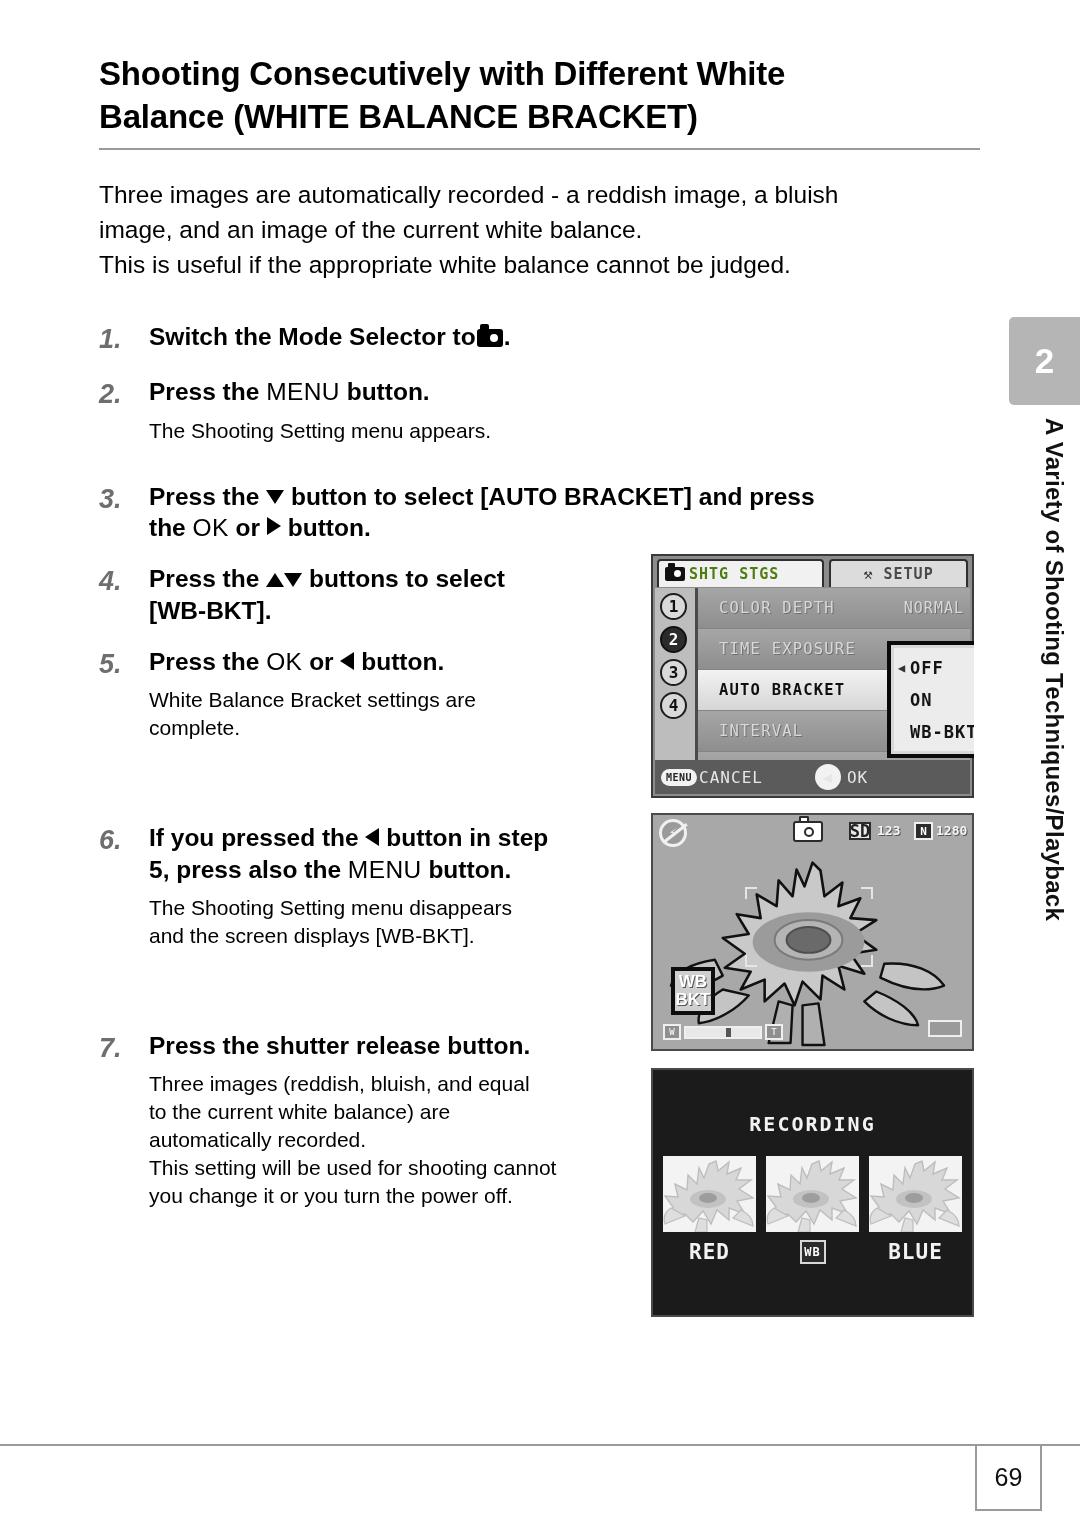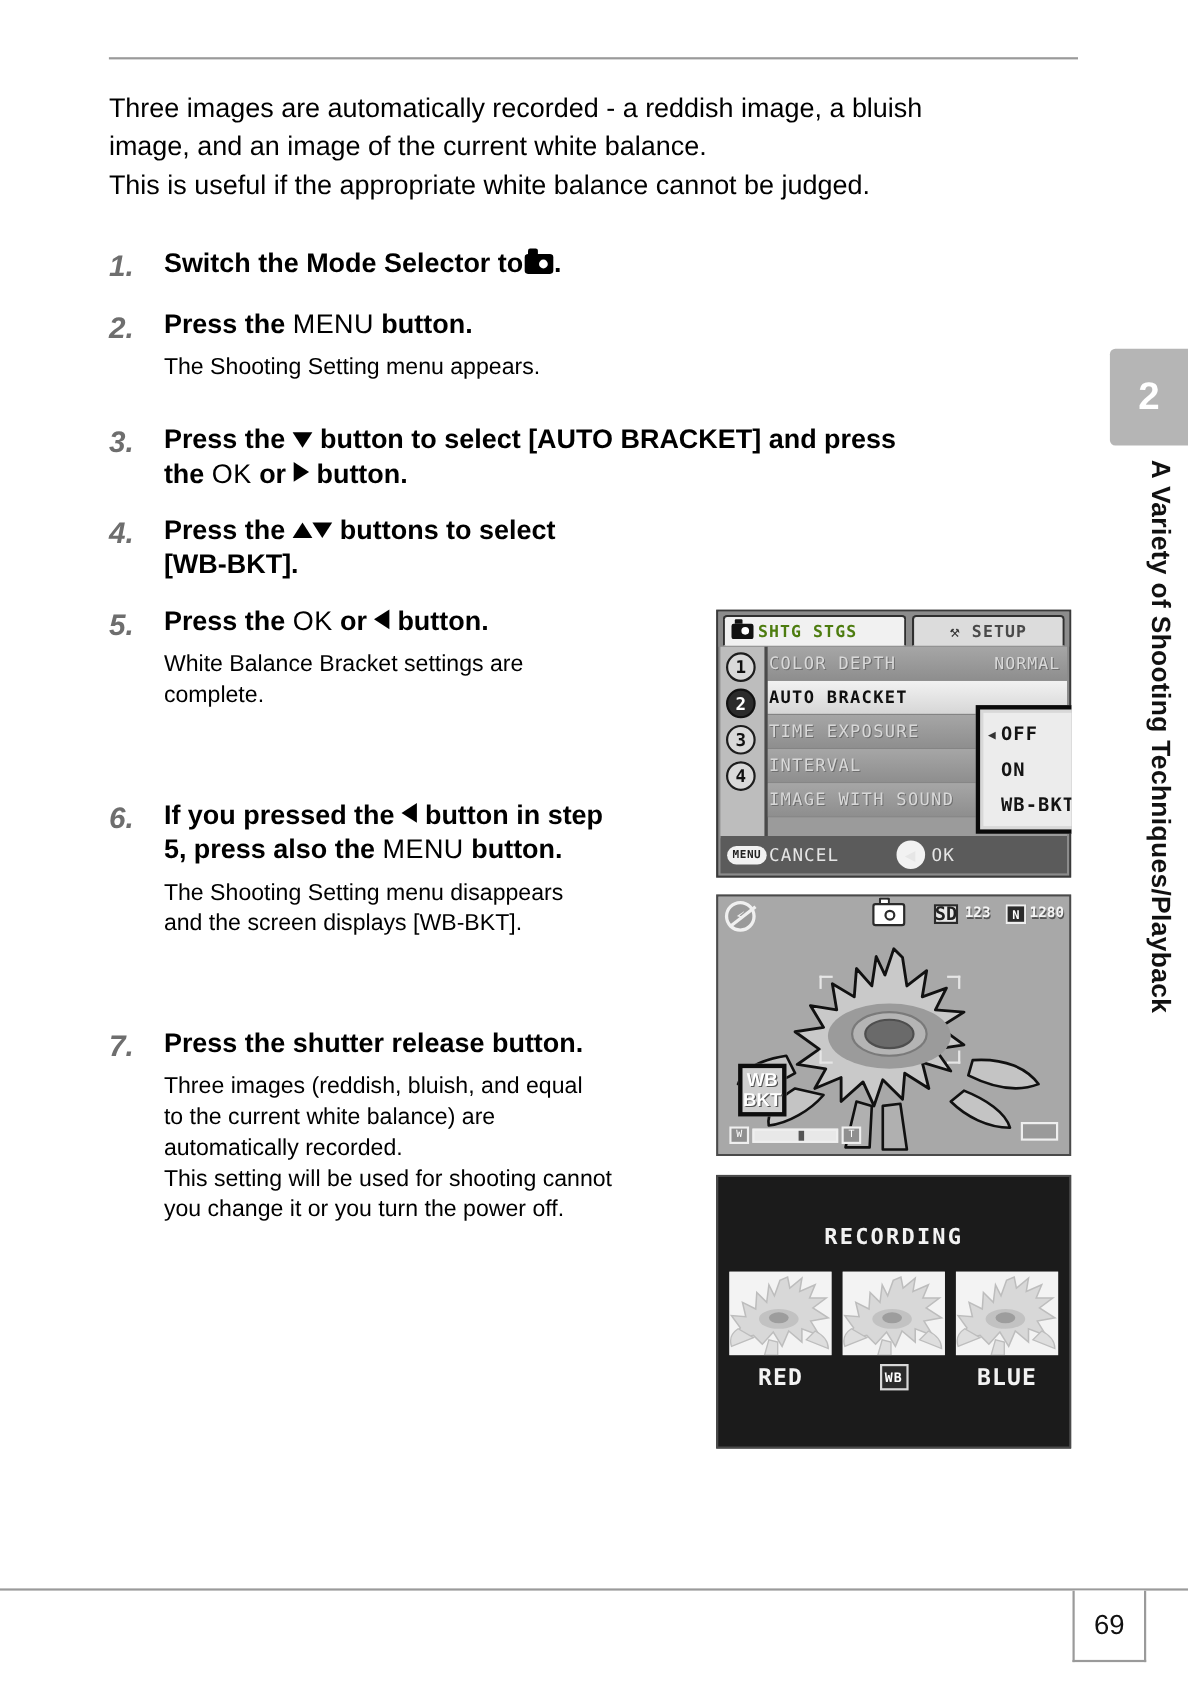--- a/index.html
+++ b/index.html
@@ -246,24 +246,24 @@
     background: #2b2b2b;
     color: #fff;
     border-color: #111;
   }
   .menu-rows {
     flex: 1 1 auto;
     position: relative;
     border-left: 3px solid #4a4a4a;
   }
   .menu-row {
-    height: 31px;
-    display: flex;
-    align-items: center;
-    padding: 0 6px 0 1px;
+    height: 41px;
+    display: flex;
+    align-items: center;
+    padding: 0 6px 0 21px;
     font-size: 15.5px;
     letter-spacing: 1.2px;
     color: #d8d8d8;
     text-shadow: 1px 1px 0 #6f6f6f;
     background: linear-gradient(#a6a6a6, #8e8e8e);
     border-bottom: 1px solid #848484;
     box-sizing: border-box;
     justify-content: space-between;
   }
   .menu-row.active {
@@ -614,20 +614,24 @@
     color: #111;
   }
 </style>
 </head>
 <body>
 
 <div class="page">
 
   <div class="content-col">
 
+    <h1 class="doc-title">
+      <span>Shooting Consecutively with Different White</span><br>
+      <span>Balance (WHITE BALANCE BRACKET)</span>
+    </h1>
     <hr class="title-rule">
 
     <div class="intro">
       <div>Three images are automatically recorded - a reddish image, a bluish</div>
       <div>image, and an image of the current white balance.</div>
       <div>This is useful if the appropriate white balance cannot be judged.</div>
     </div>
 
     <div class="step">
       <div class="step-num">1.</div>
@@ -761,26 +765,26 @@
           <div class="menu-num sel" style="top:38px">2</div>
           <div class="menu-num" style="top:71px">3</div>
           <div class="menu-num" style="top:104px">4</div>
         </div>
 
         <div class="menu-rows">
           <div class="menu-row">
             <span>COLOR DEPTH</span>
             <span class="val">NORMAL</span>
           </div>
+          <div class="menu-row">
+            <span>TIME EXPOSURE</span>
+            <span class="val"></span>
+          </div>
           <div class="menu-row active">
             <span>AUTO BRACKET</span>
-            <span class="val"></span>
-          </div>
-          <div class="menu-row">
-            <span>TIME EXPOSURE</span>
             <span class="val"></span>
           </div>
           <div class="menu-row">
             <span>INTERVAL</span>
             <span class="val"></span>
           </div>
           <div class="menu-row">
             <span>IMAGE WITH SOUND</span>
             <span class="val">OFF</span>
           </div>

